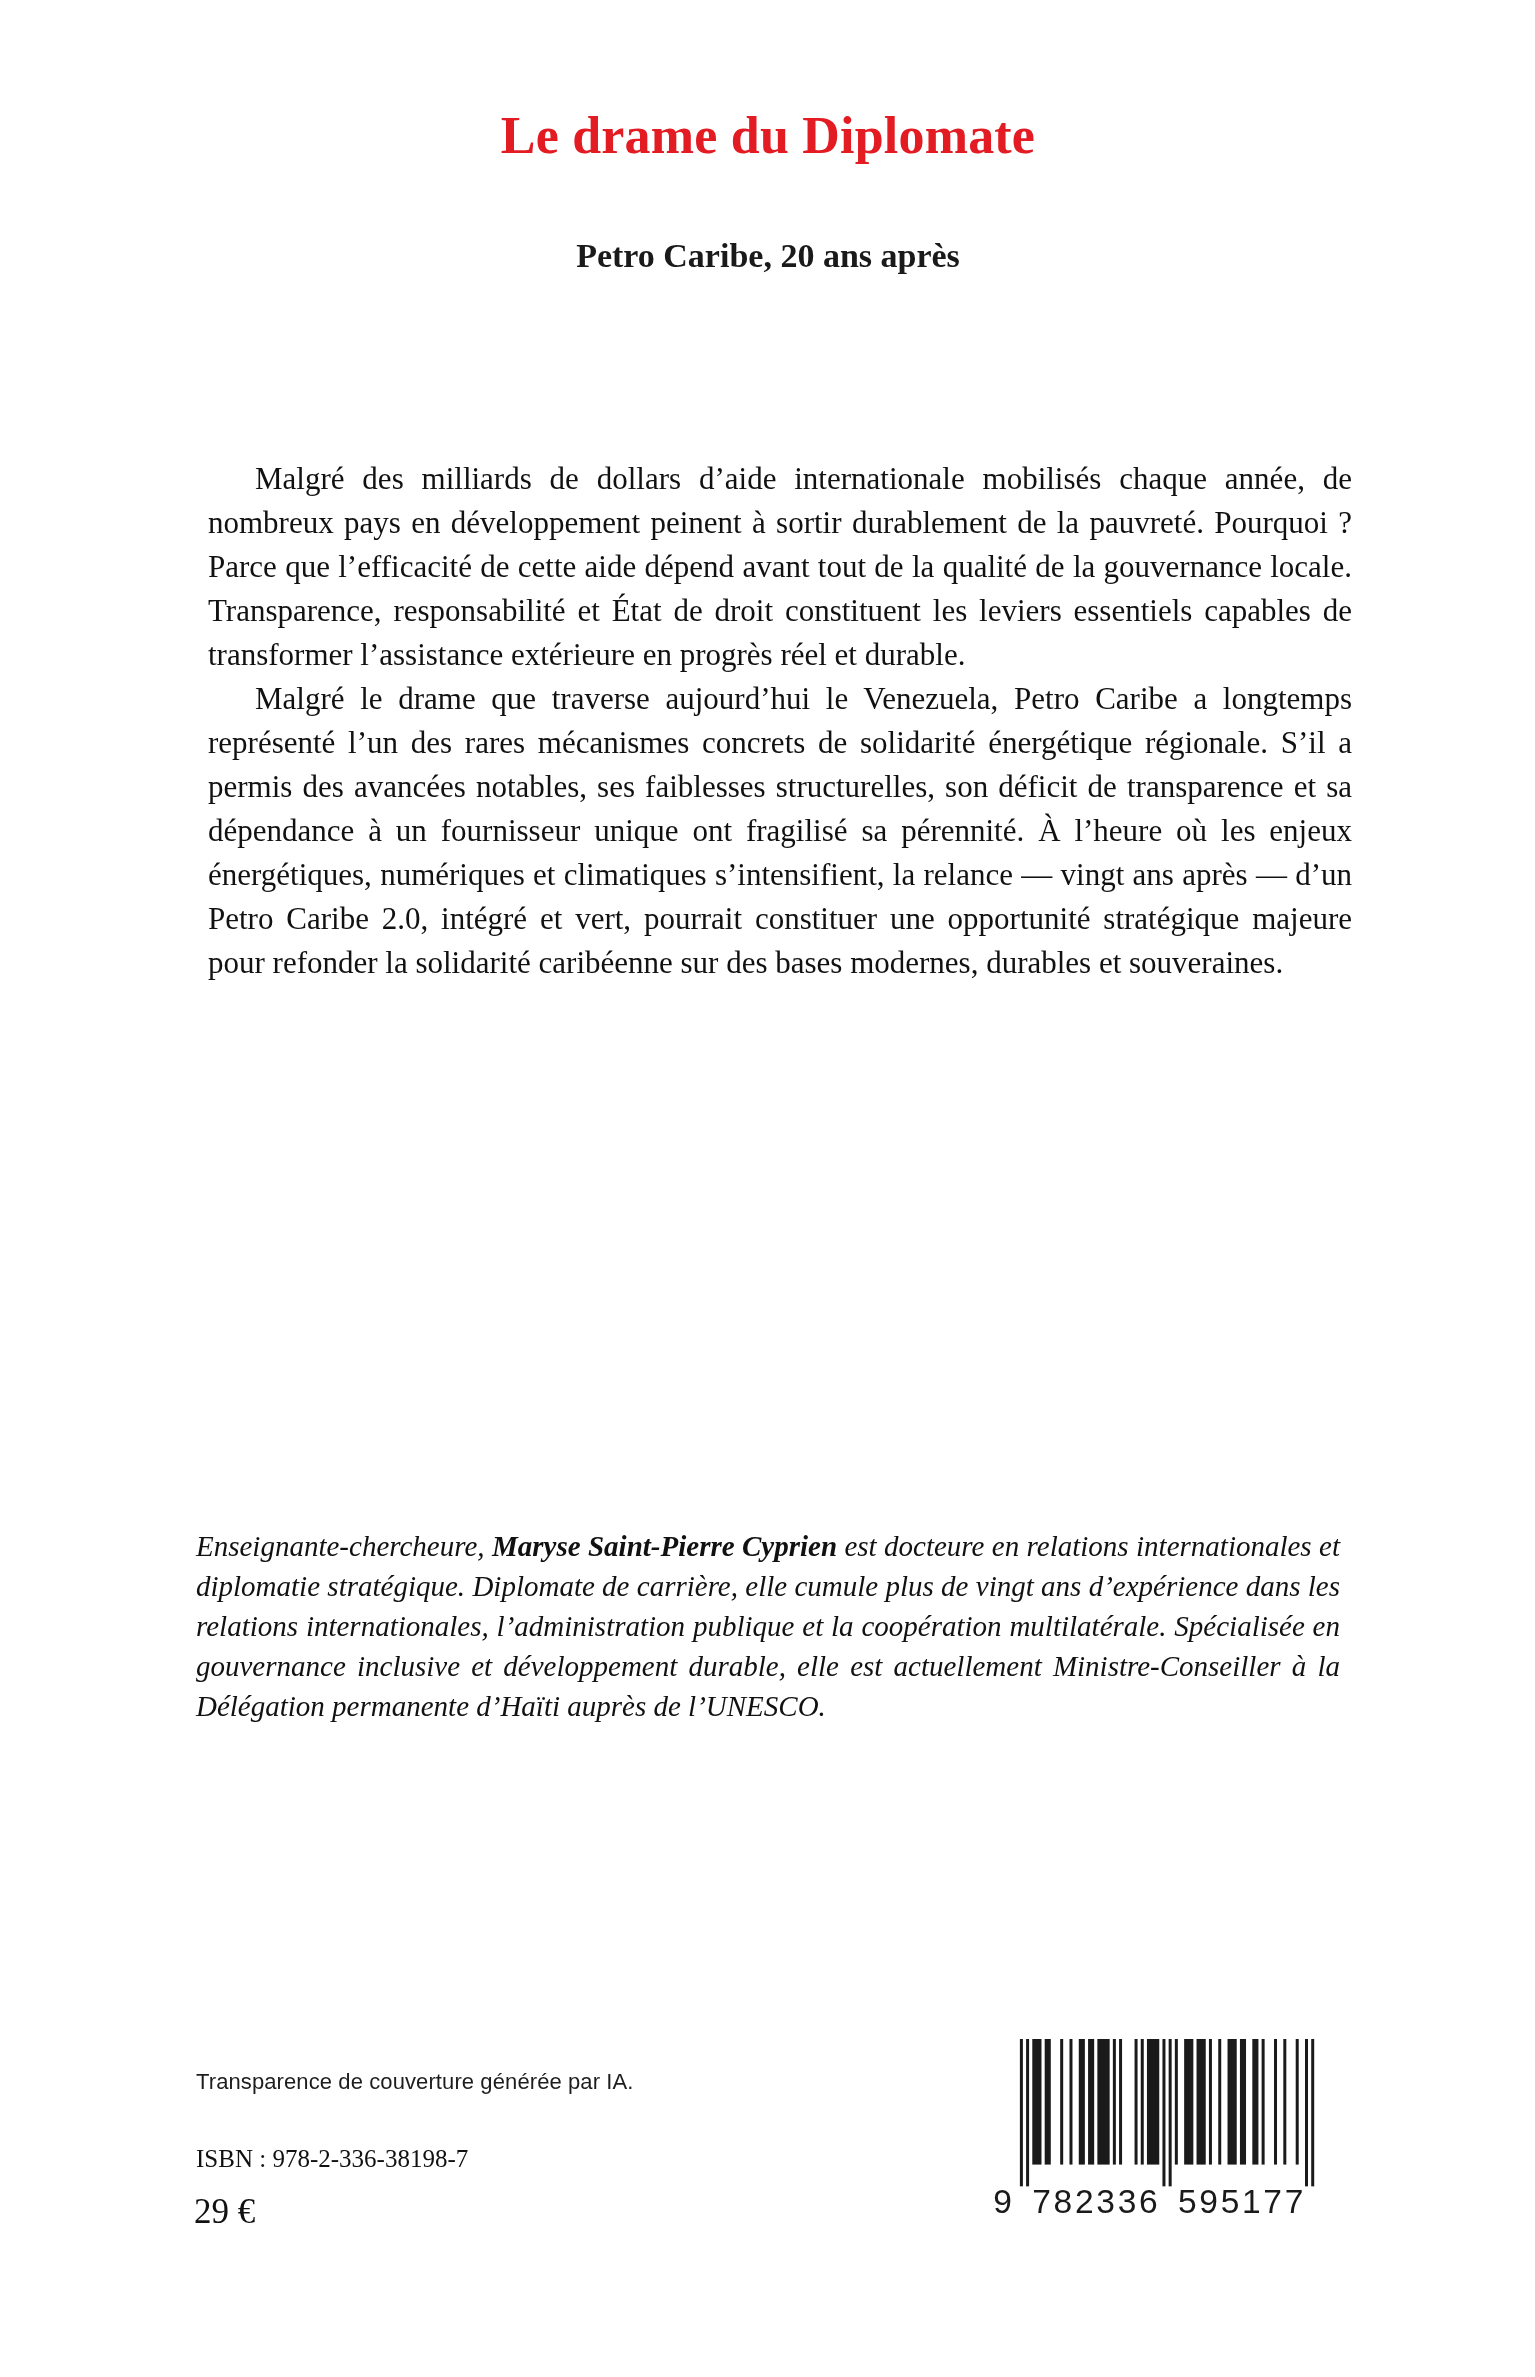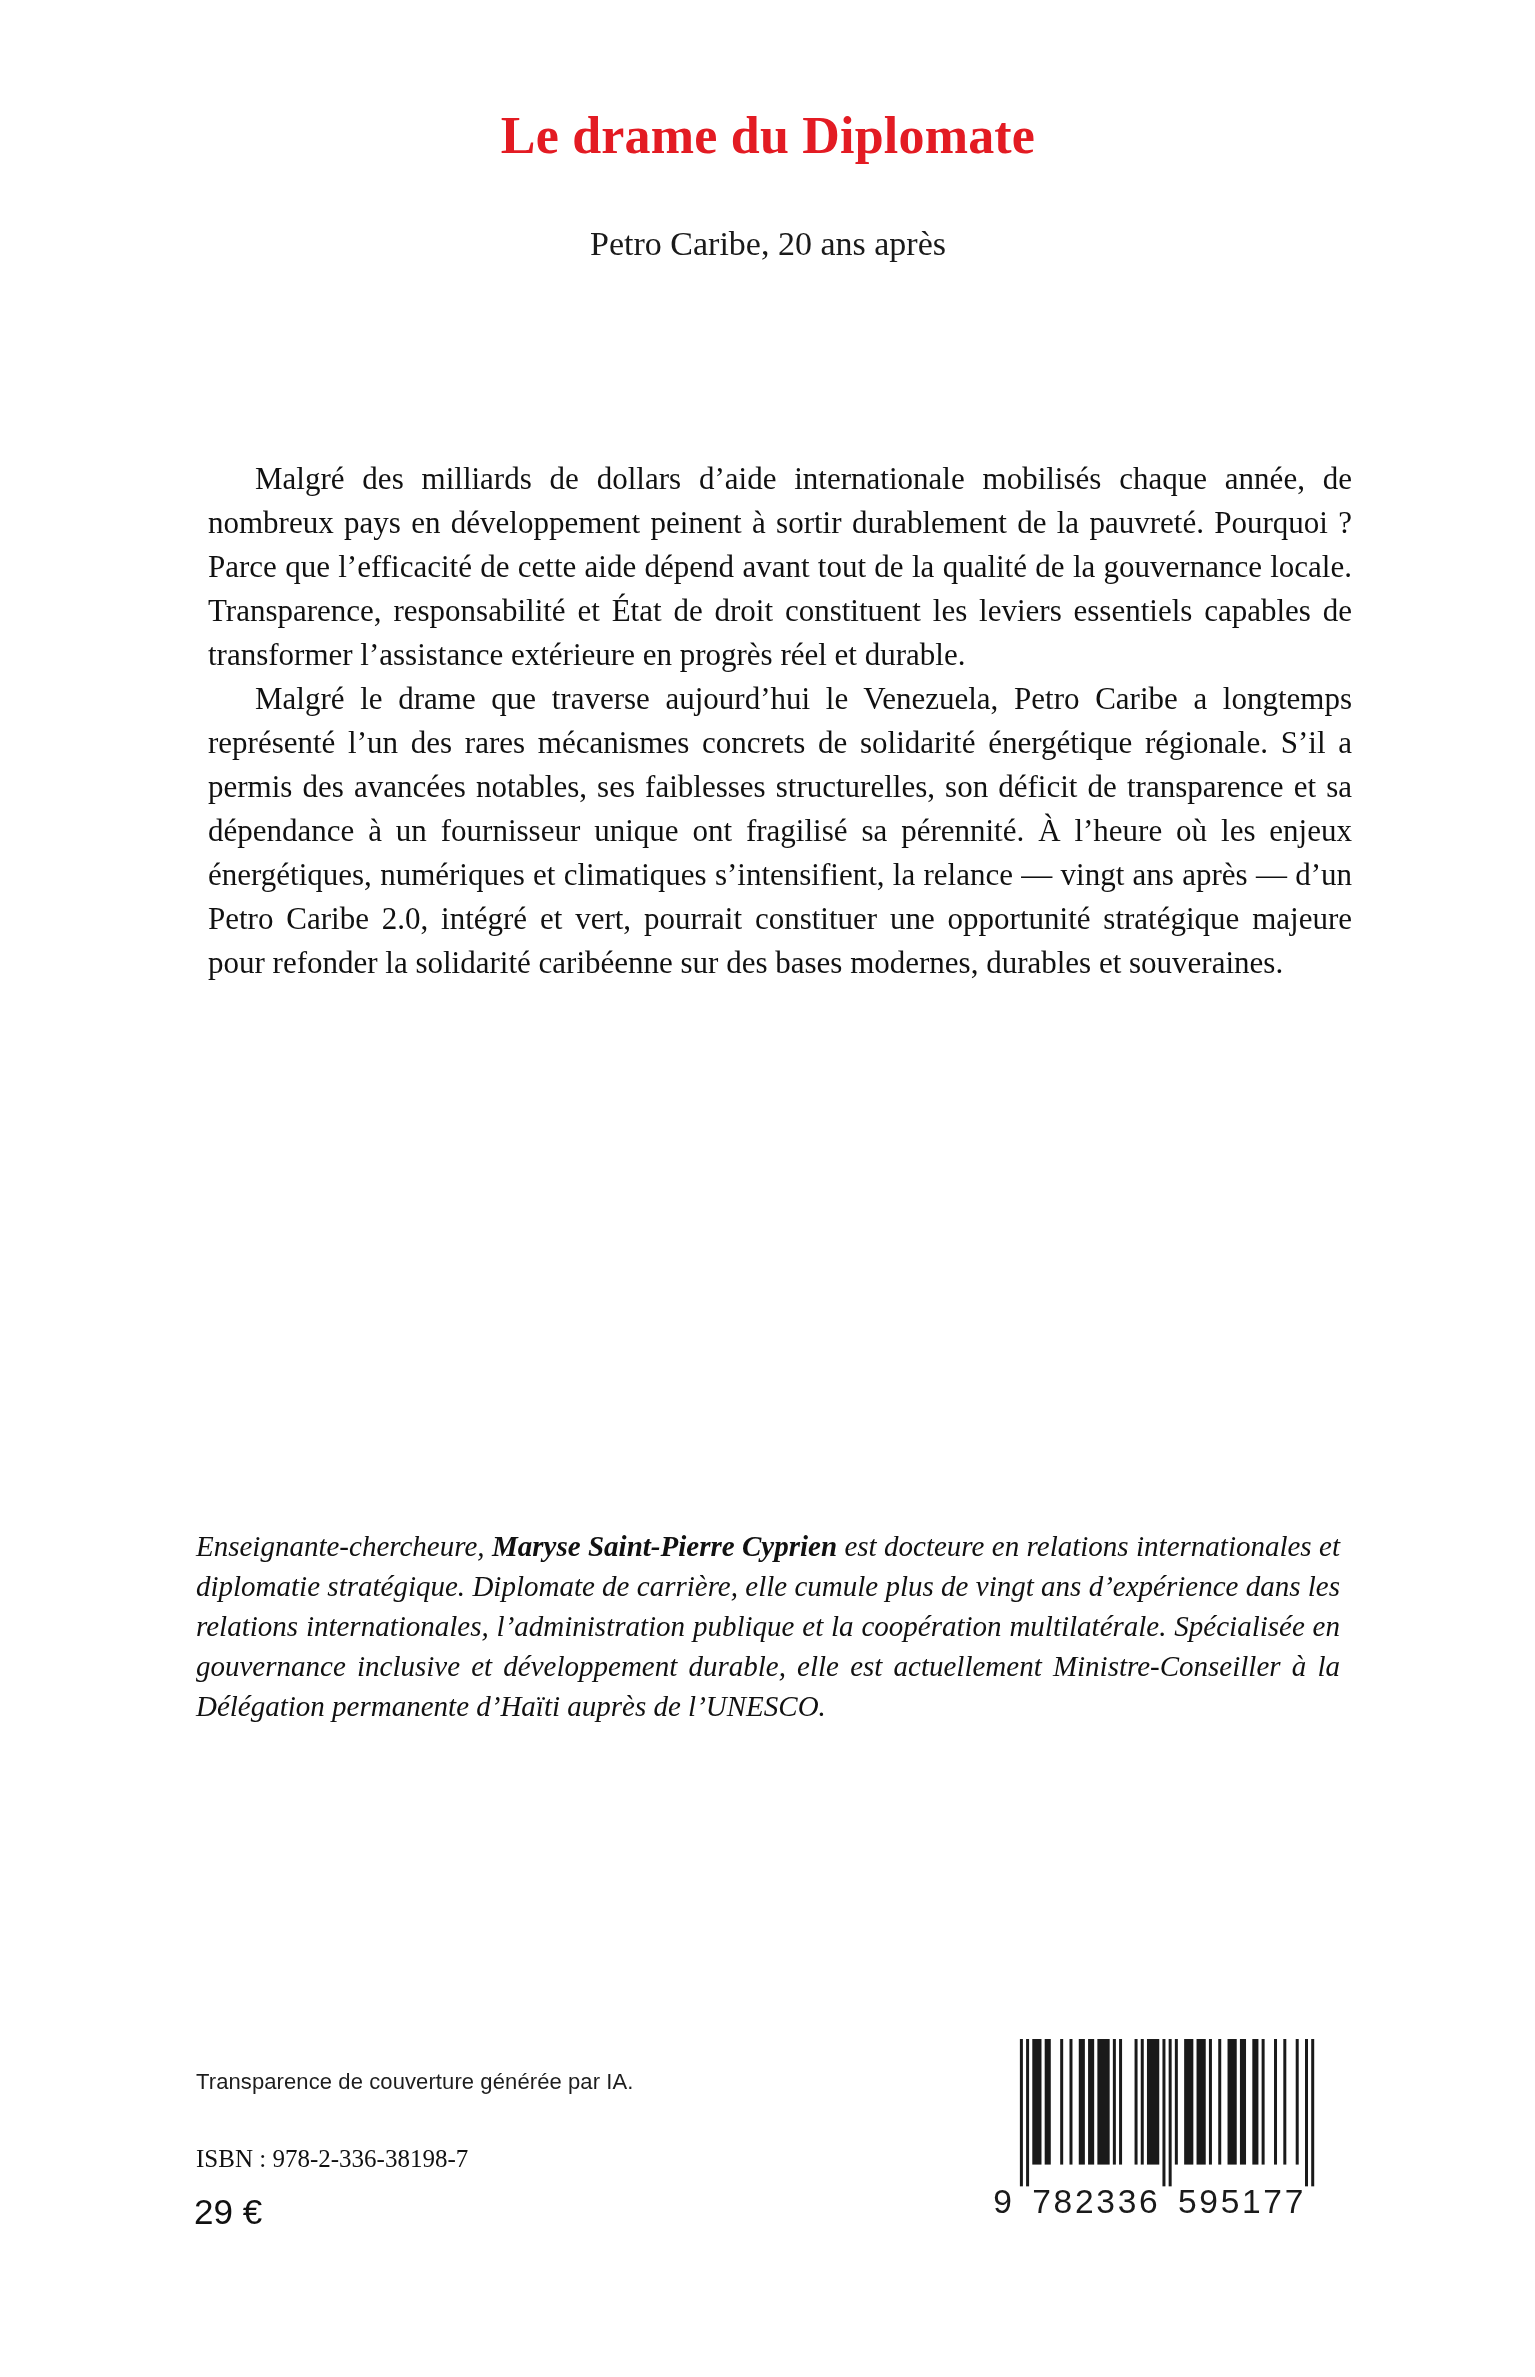--- a/index.html
+++ b/index.html
@@ -42,24 +42,24 @@
   .subtitle-block {
     position: absolute;
     left: 0;
     right: 0;
     top: 220px;
     text-align: center;
   }
   .book-subtitle-1,
   .book-subtitle-2 {
     font-family: "Liberation Serif", serif;
-    font-weight: normal;
+    font-weight: bold;
     font-size: 34px;
     line-height: 1.28;
-    margin: 2px;
+    margin: 14px;
     padding: 0;
     color: #1a1a1a;
   }
 
   
   .blurb {
     position: absolute;
     left: 196px;
     top: 457px;
     width: 1144px;
@@ -115,21 +115,21 @@
     top: 2145px;
     font-family: "Liberation Serif", serif;
     font-size: 25px;
     color: #111111;
     white-space: nowrap;
   }
   .price-line {
     position: absolute;
     left: 194px;
     top: 2192px;
-    font-family: Liberation Sans, sans-serif;
+    font-family: Liberation Serif, serif;
     font-size: 35px;
     color: #111111;
     white-space: nowrap;
   }
 
   
   .barcode-wrap {
     position: absolute;
     left: 992px;
     top: 2039px;

